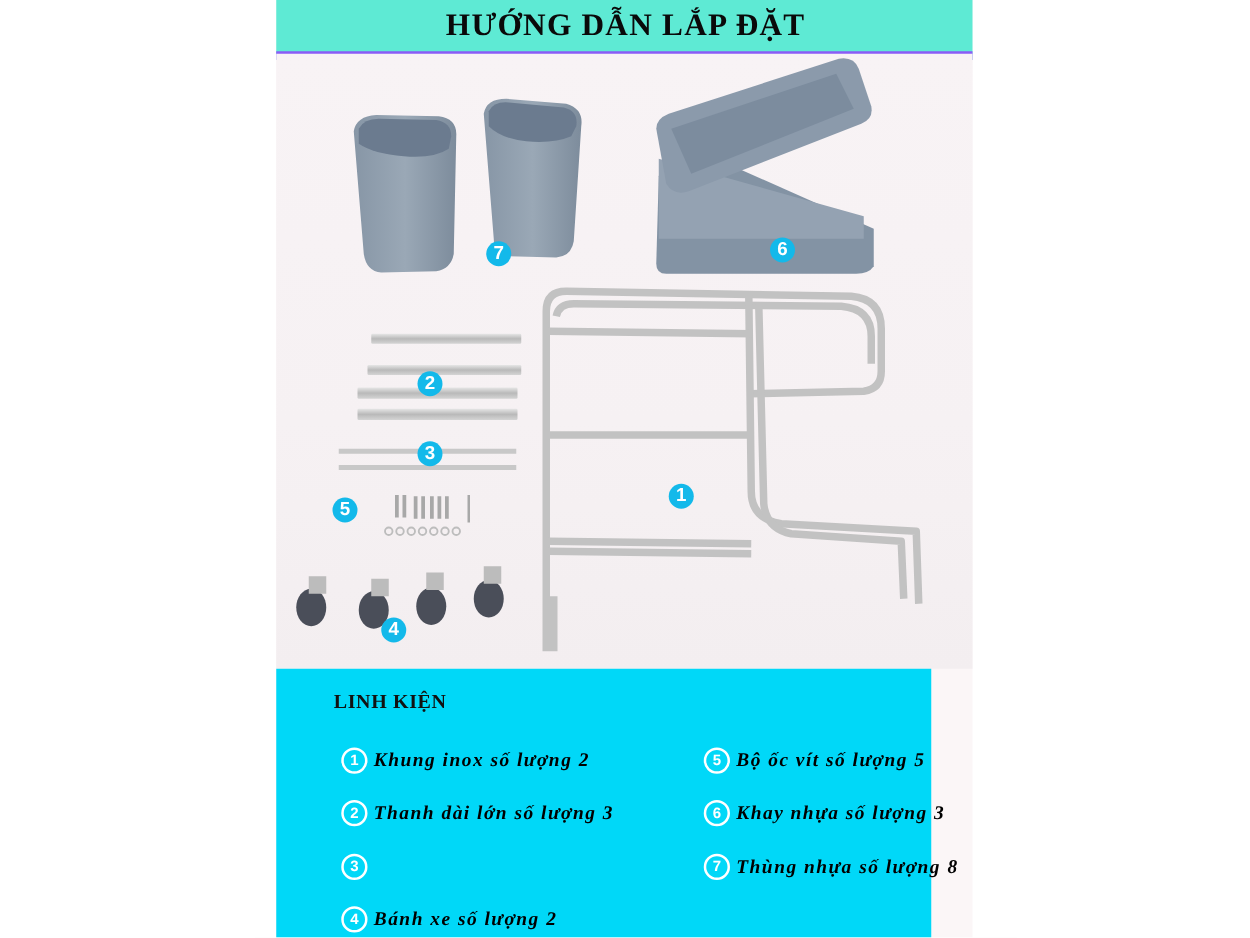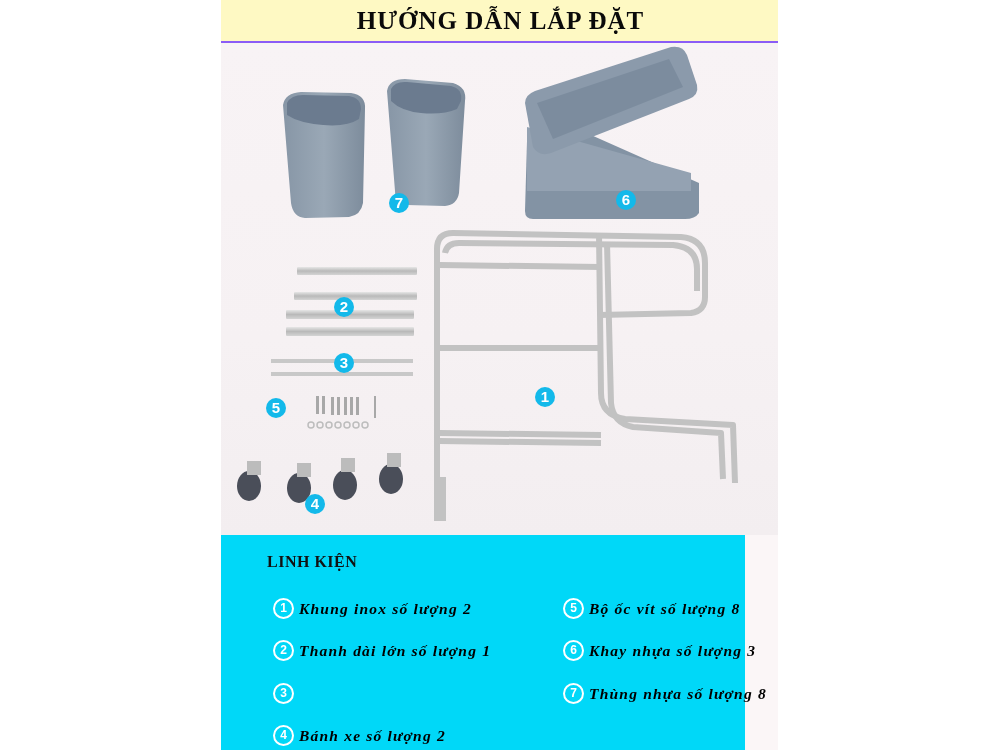--- a/index.html
+++ b/index.html
@@ -1,18 +1,18 @@
 <!DOCTYPE html>
 <html><head>
 <meta charset="utf-8">
 <style>
   html,body{margin:0;padding:0;background:#ffffff;}
   body{width:1000px;height:750px;position:relative;overflow:hidden;font-family:"Liberation Serif",serif;}
   .panel{position:absolute;left:221px;top:0;width:557px;height:750px;background:#fbf6f7;}
-  .banner{position:absolute;left:0;top:0;width:557px;height:41px;background:#fef9c3;border-bottom:7px solid #8b5cf6;display:flex;align-items:center;justify-content:center;}
+  .banner{position:absolute;left:0;top:0;width:557px;height:41px;background:#5eead4;border-bottom:7px solid #8b5cf6;display:flex;align-items:center;justify-content:center;}
   .banner-title{font-family:"Liberation Serif",serif;font-weight:bold;font-size:25px;color:#0a0a0a;letter-spacing:1px;margin-left:2px;}
   .photo{position:absolute;left:0;top:43px;width:557px;height:492px;background:linear-gradient(180deg,#f8f3f5 0%,#f6f1f3 60%,#f3eef0 100%);overflow:hidden;}
   .photo svg{position:absolute;left:0;top:0;}
   .badge{position:absolute;width:20px;height:20px;border-radius:50%;background:#13b9ea;color:#ffffff;font-family:"Liberation Sans",sans-serif;font-weight:bold;font-size:15px;line-height:20px;text-align:center;}
   .parts{position:absolute;left:0;top:535px;width:524px;height:215px;background:#00d8f8;}
   .parts-title{position:absolute;left:46px;top:18px;font-family:"Liberation Serif",serif;font-weight:bold;font-size:16px;color:#111;letter-spacing:0.5px;}
   .item{position:absolute;display:flex;align-items:center;white-space:nowrap;}
   .num{display:inline-block;width:17px;height:17px;border:2px solid #ffffff;border-radius:50%;color:#ffffff;font-family:"Liberation Sans",sans-serif;font-weight:bold;font-size:12px;line-height:17px;text-align:center;margin-right:5px;}
   .label{font-family:"Liberation Serif",serif;font-style:italic;font-weight:bold;font-size:15.5px;color:#000000;letter-spacing:1.2px;}
 </style>
@@ -122,33 +122,33 @@
 
   <div class="parts">
     <div class="parts-title">LINH KIỆN</div>
 
     <div class="item" style="left:52px;top:63px;">
       <span class="num">1</span>
       <span class="label">Khung inox số lượng 2</span>
     </div>
     <div class="item" style="left:52px;top:105px;">
       <span class="num">2</span>
-      <span class="label">Thanh dài lớn số lượng 1</span>
+      <span class="label">Thanh dài lớn số lượng 3</span>
     </div>
     <div class="item" style="left:52px;top:148px;">
       <span class="num">3</span>
     </div>
     <div class="item" style="left:52px;top:190px;">
       <span class="num">4</span>
       <span class="label">Bánh xe số lượng 2</span>
     </div>
 
     <div class="item" style="left:342px;top:63px;">
       <span class="num">5</span>
-      <span class="label">Bộ ốc vít số lượng 8</span>
+      <span class="label">Bộ ốc vít số lượng 5</span>
     </div>
     <div class="item" style="left:342px;top:105px;">
       <span class="num">6</span>
       <span class="label">Khay nhựa số lượng 3</span>
     </div>
     <div class="item" style="left:342px;top:148px;">
       <span class="num">7</span>
       <span class="label">Thùng nhựa số lượng 8</span>
     </div>
   </div>

